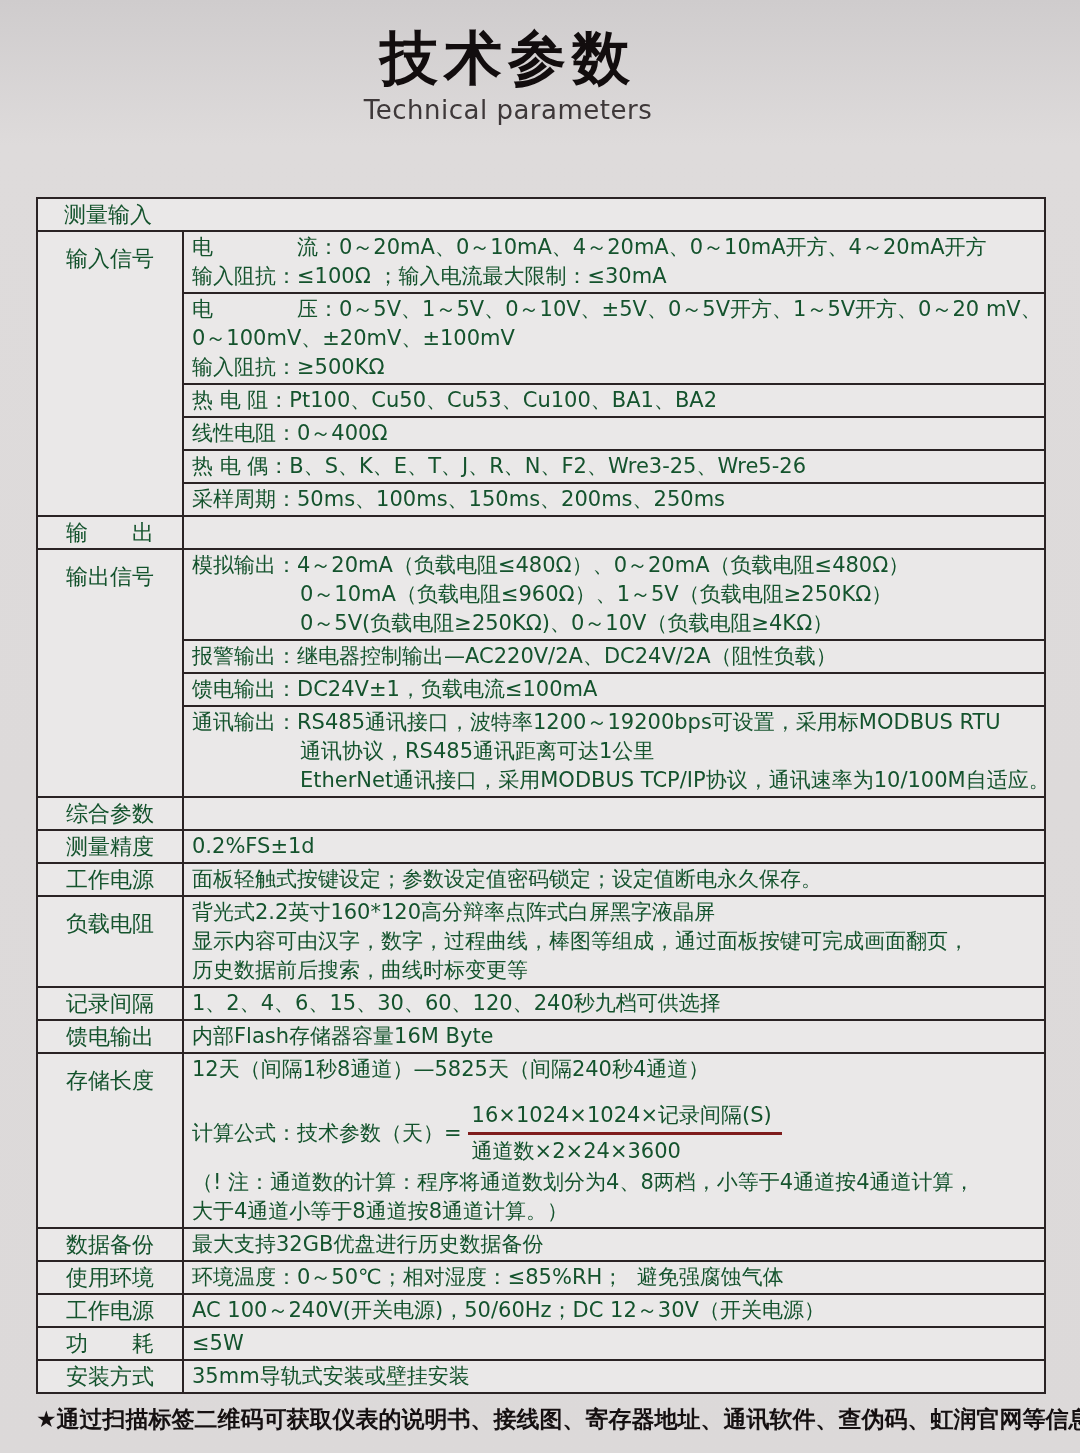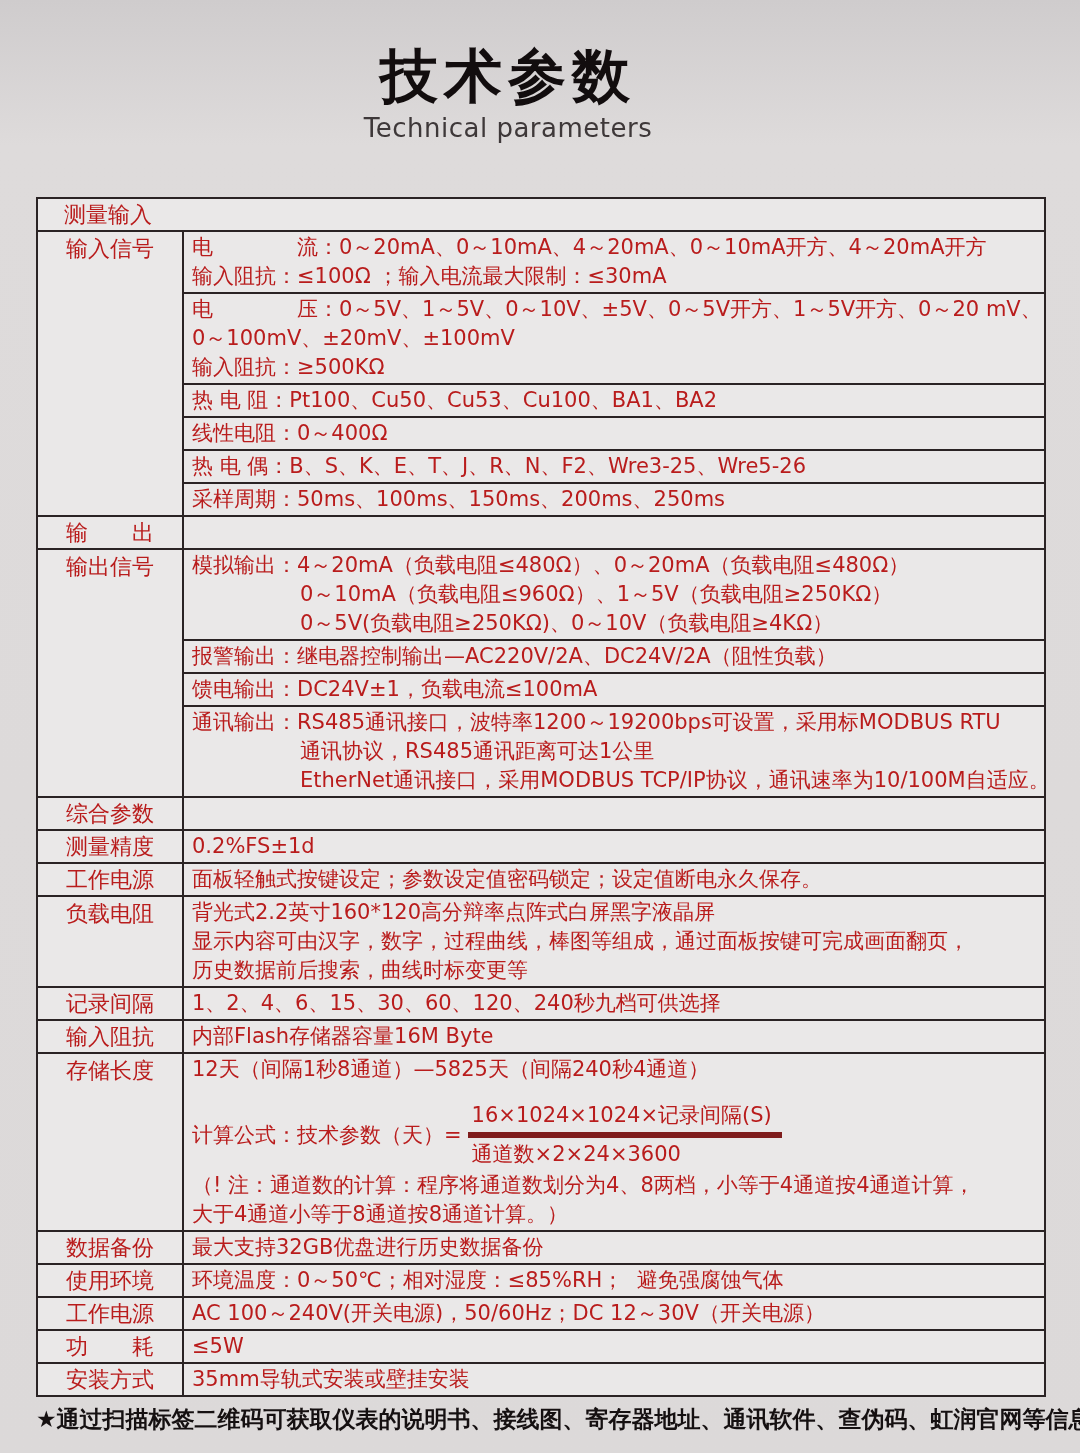--- a/index.html
+++ b/index.html
@@ -1,45 +1,45 @@
 <!DOCTYPE html>
 <html><head>
 <meta charset="utf-8">
 <style>
   html,body{margin:0;padding:0;}
   body{
     width:1080px;height:1453px;overflow:hidden;position:relative;
     background:linear-gradient(180deg,#cfcccd 0%,#dedbdb 10%,#dcd9d9 100%);
     font-family:"DejaVu Sans",sans-serif;color:#272021;
   }
-  .title-block{position:absolute;top:44px;left:0;width:1016px;text-align:center;}
+  .title-block{position:absolute;top:26px;left:0;width:1016px;text-align:center;}
   .title-main{font-size:58px;font-weight:900;letter-spacing:6px;color:#120d0e;line-height:1.12;}
   .title-sub{font-size:26px;color:#3e3839;letter-spacing:0.5px;margin-top:4px;}
 
   table.spec{
     border-collapse:collapse;table-layout:fixed;
     position:absolute;top:197px;left:36px;width:1010px;
     background:#eae8e8;
   }
   col.c1{width:146px;}
   td{
     border:2px solid #2a2324;
     font-size:21px;line-height:29px;
     padding:1px 8px;
     vertical-align:middle;
-    color:#b91c1c;
+    color:#14532d;
   }
   td.lbl{text-align:center;padding:1px 2px;font-size:22px;}
-  td.lbl.top{vertical-align:top;padding-top:2px;}
+  td.lbl.top{vertical-align:top;padding-top:12px;}
   td.sec{font-size:22px;padding-left:26px;}
   .line{white-space:pre;}
   .indent{padding-left:108px;}
   .formula-row{display:flex;align-items:center;margin-top:18px;white-space:pre;}
   .fraction{display:inline-flex;flex-direction:column;margin-left:6px;}
-  .fraction .num{border-bottom:6px solid #7f1d1d;padding:0 10px 3px 4px;line-height:27px;white-space:pre;}
+  .fraction .num{border-bottom:3px solid #7f1d1d;padding:0 10px 3px 4px;line-height:27px;white-space:pre;}
   .fraction .den{padding:3px 10px 0 4px;line-height:27px;align-self:flex-start;white-space:pre;}
   .note1{margin-top:3px;}
   .footer-note{
     position:absolute;left:36px;top:1404px;width:1020px;
     font-size:23px;font-weight:bold;color:#151011;white-space:pre;
   }
 </style>
 </head>
 <body>
 
@@ -150,21 +150,21 @@
       <div class="line">历史数据前后搜索，曲线时标变更等</div>
     </td>
   </tr>
   <tr>
     <td class="lbl">记录间隔</td>
     <td>
       <div class="line">1、2、4、6、15、30、60、120、240秒九档可供选择</div>
     </td>
   </tr>
   <tr>
-    <td class="lbl">输入阻抗</td>
+    <td class="lbl">馈电输出</td>
     <td>
       <div class="line">内部Flash存储器容量16M Byte</div>
     </td>
   </tr>
 
   <tr>
     <td class="lbl top">存储长度</td>
     <td>
       <div class="line">12天（间隔1秒8通道）—5825天（间隔240秒4通道）</div>
       <div class="formula-row">

